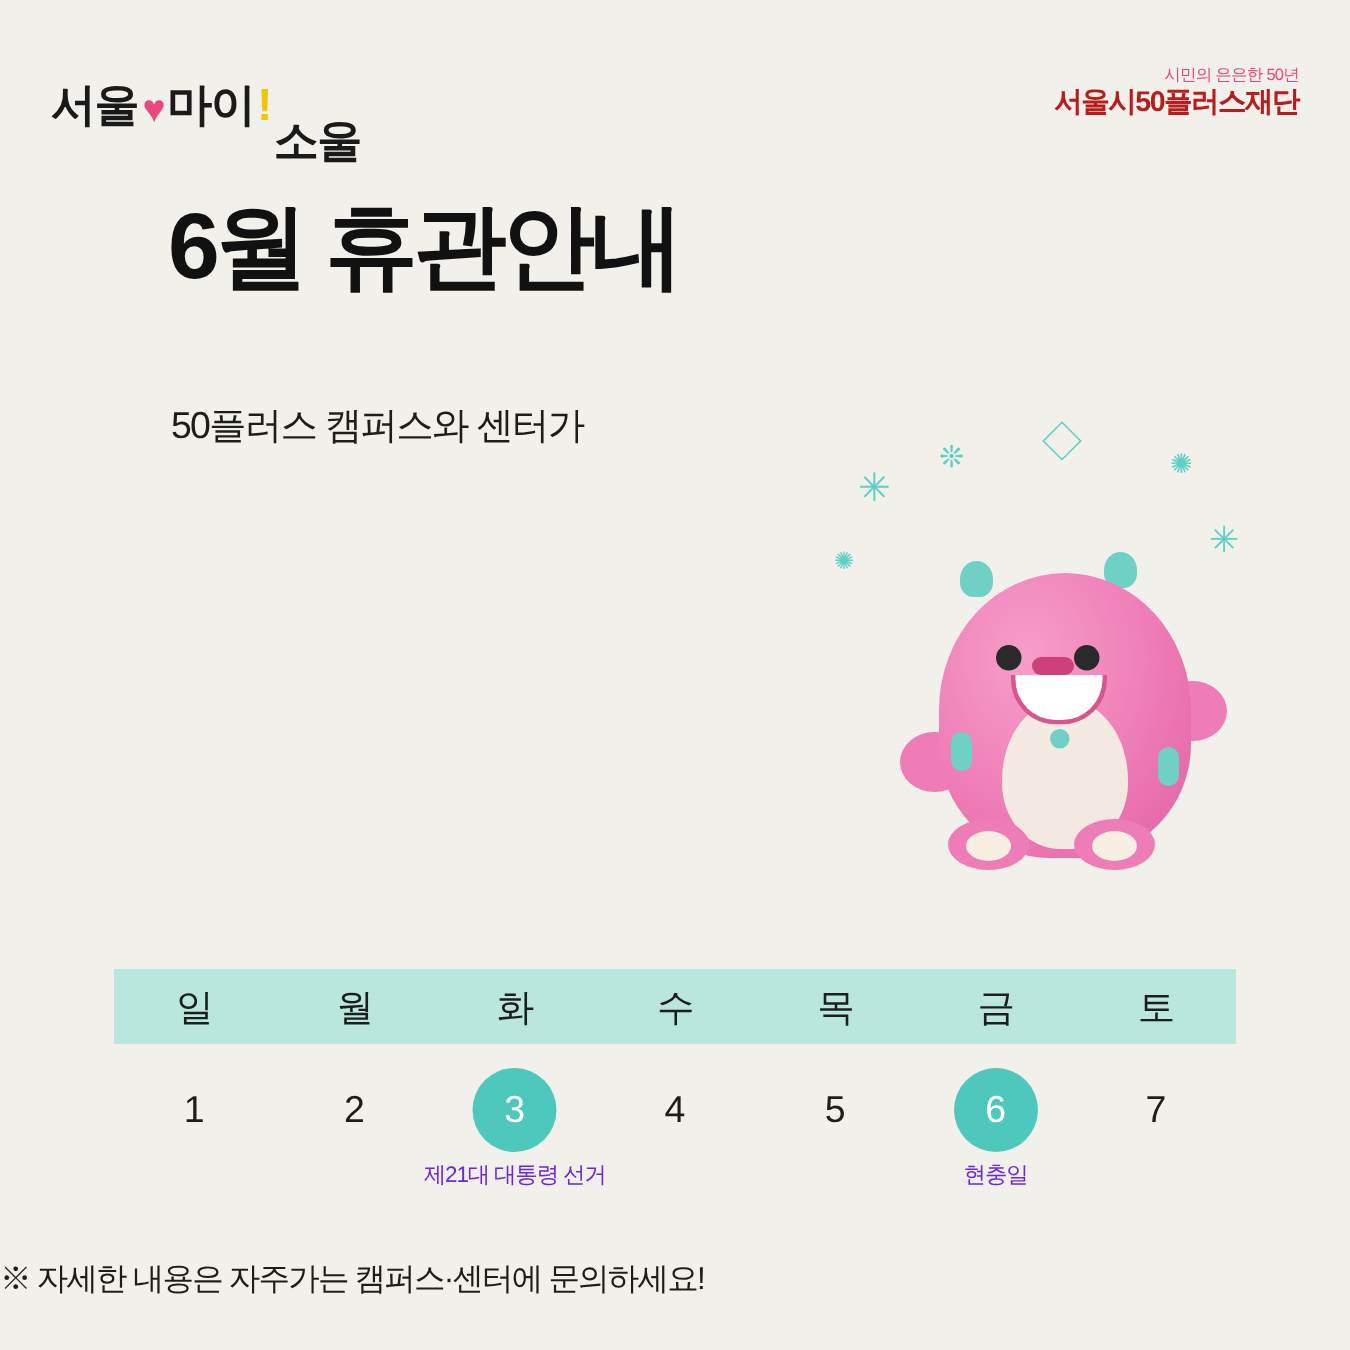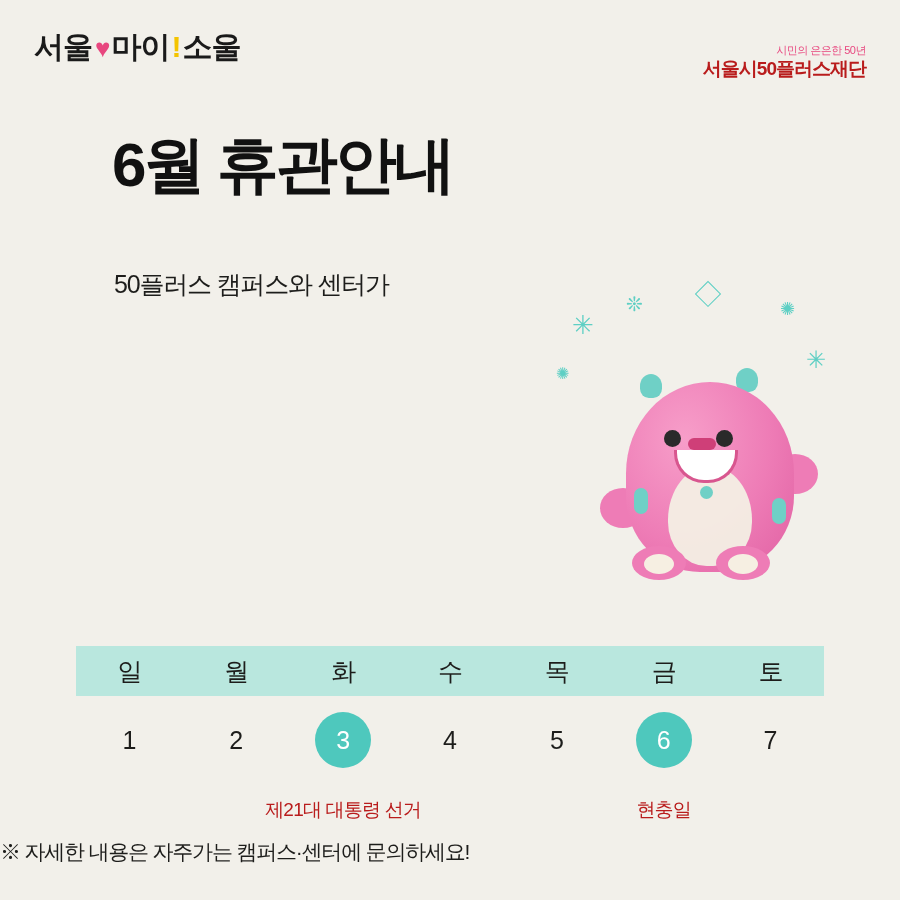--- a/index.html
+++ b/index.html
@@ -60,20 +60,21 @@
     font-weight: 800;
   }
   .brand-logo .bang {
     color: #f4c400;
     font-weight: 800;
     margin: 0 2px;
   }
   .brand-logo .soul {
     color: #1a1a1a;
     font-weight: 800;
+    margin-top: 48px;
   }
 
   .foundation {
     position: absolute;
     right: 34px;
     top: 28px;
     text-align: right;
     line-height: 1.1;
   }
   .foundation .tagline {
@@ -290,24 +291,23 @@
   .cal-num.holiday {
     background: #4ec8bd;
     color: #ffffff;
   }
   .cal-note {
     position: absolute;
     left: 50%;
     transform: translateX(-50%);
     top: 62px;
     white-space: nowrap;
-    font-size: 19px;
+    font-size: 15px;
     letter-spacing: -0.8px;
-    color: #b91c1c;
-    margin-top: 23px;
+    color: #6d28d9;
   }
 
   
   .footer {
     position: absolute;
     left: 0;
     top: 838px;
     width: 900px;
     font-size: 21px;
     letter-spacing: -1.2px;

